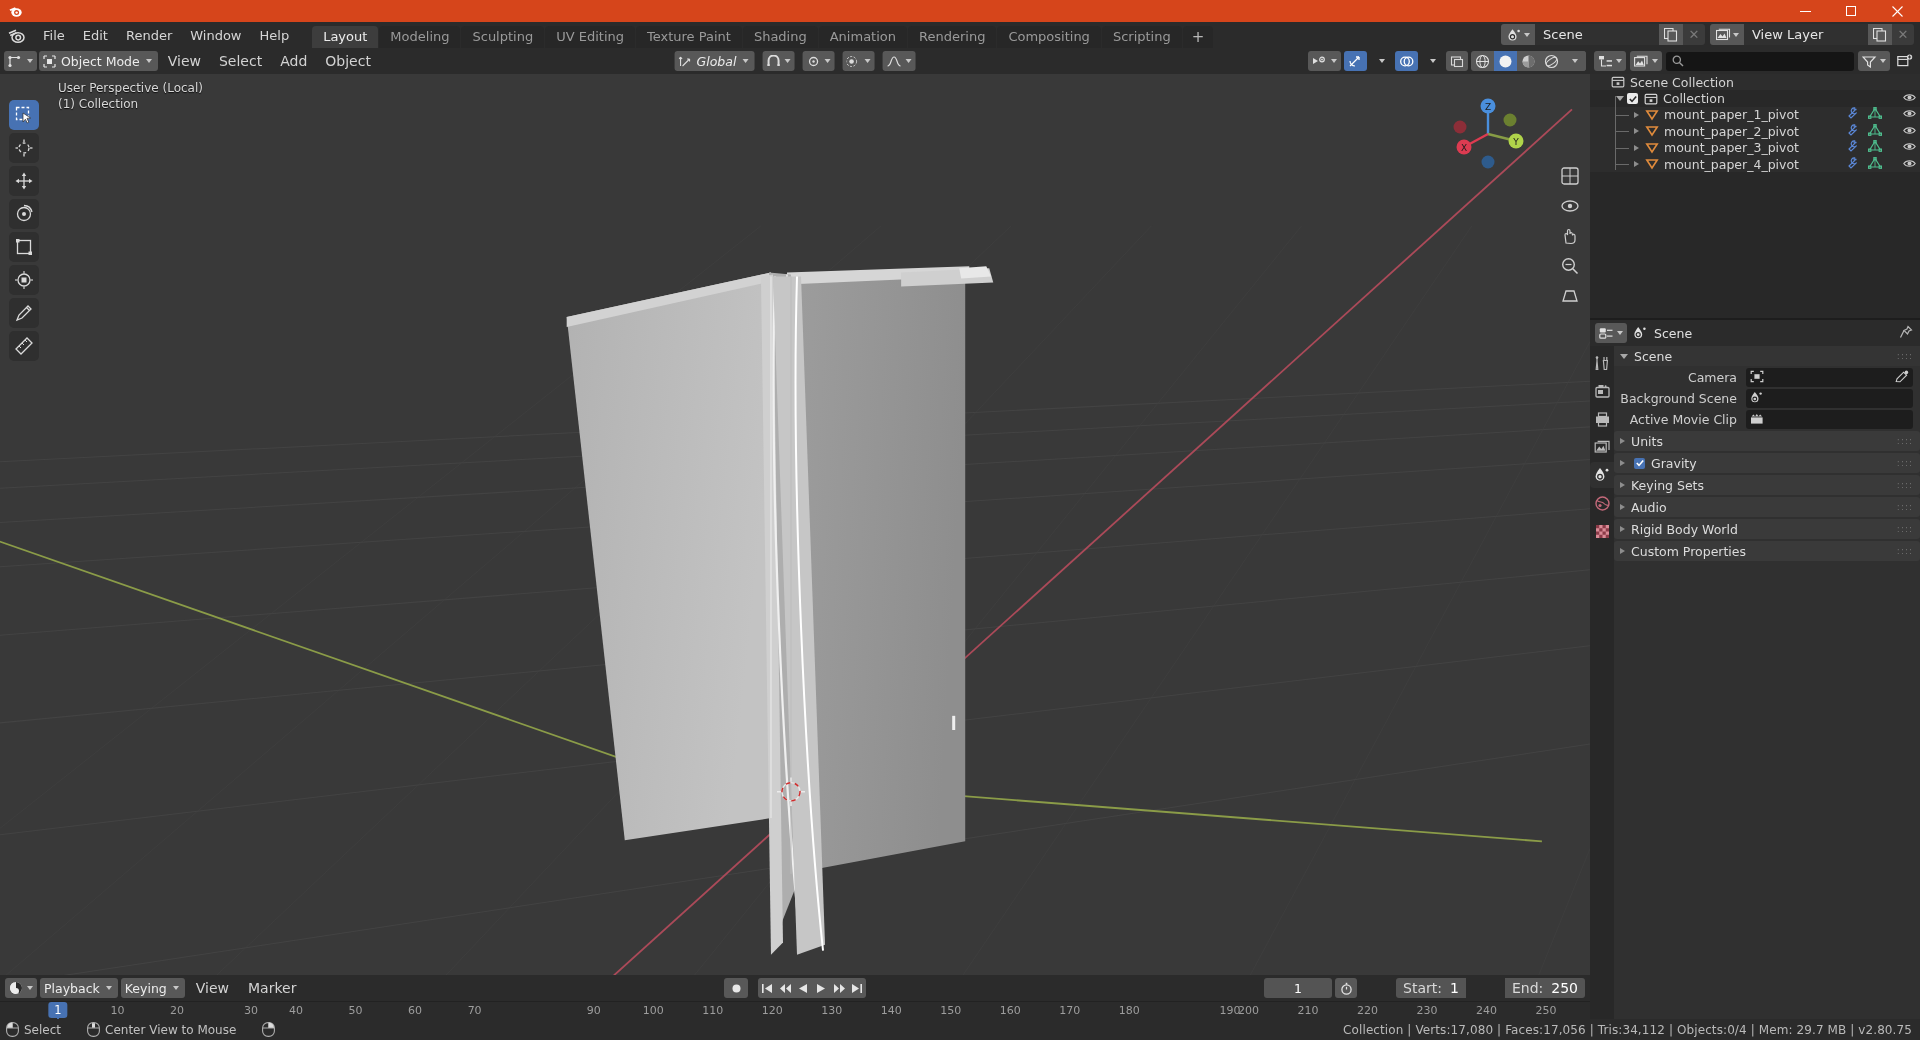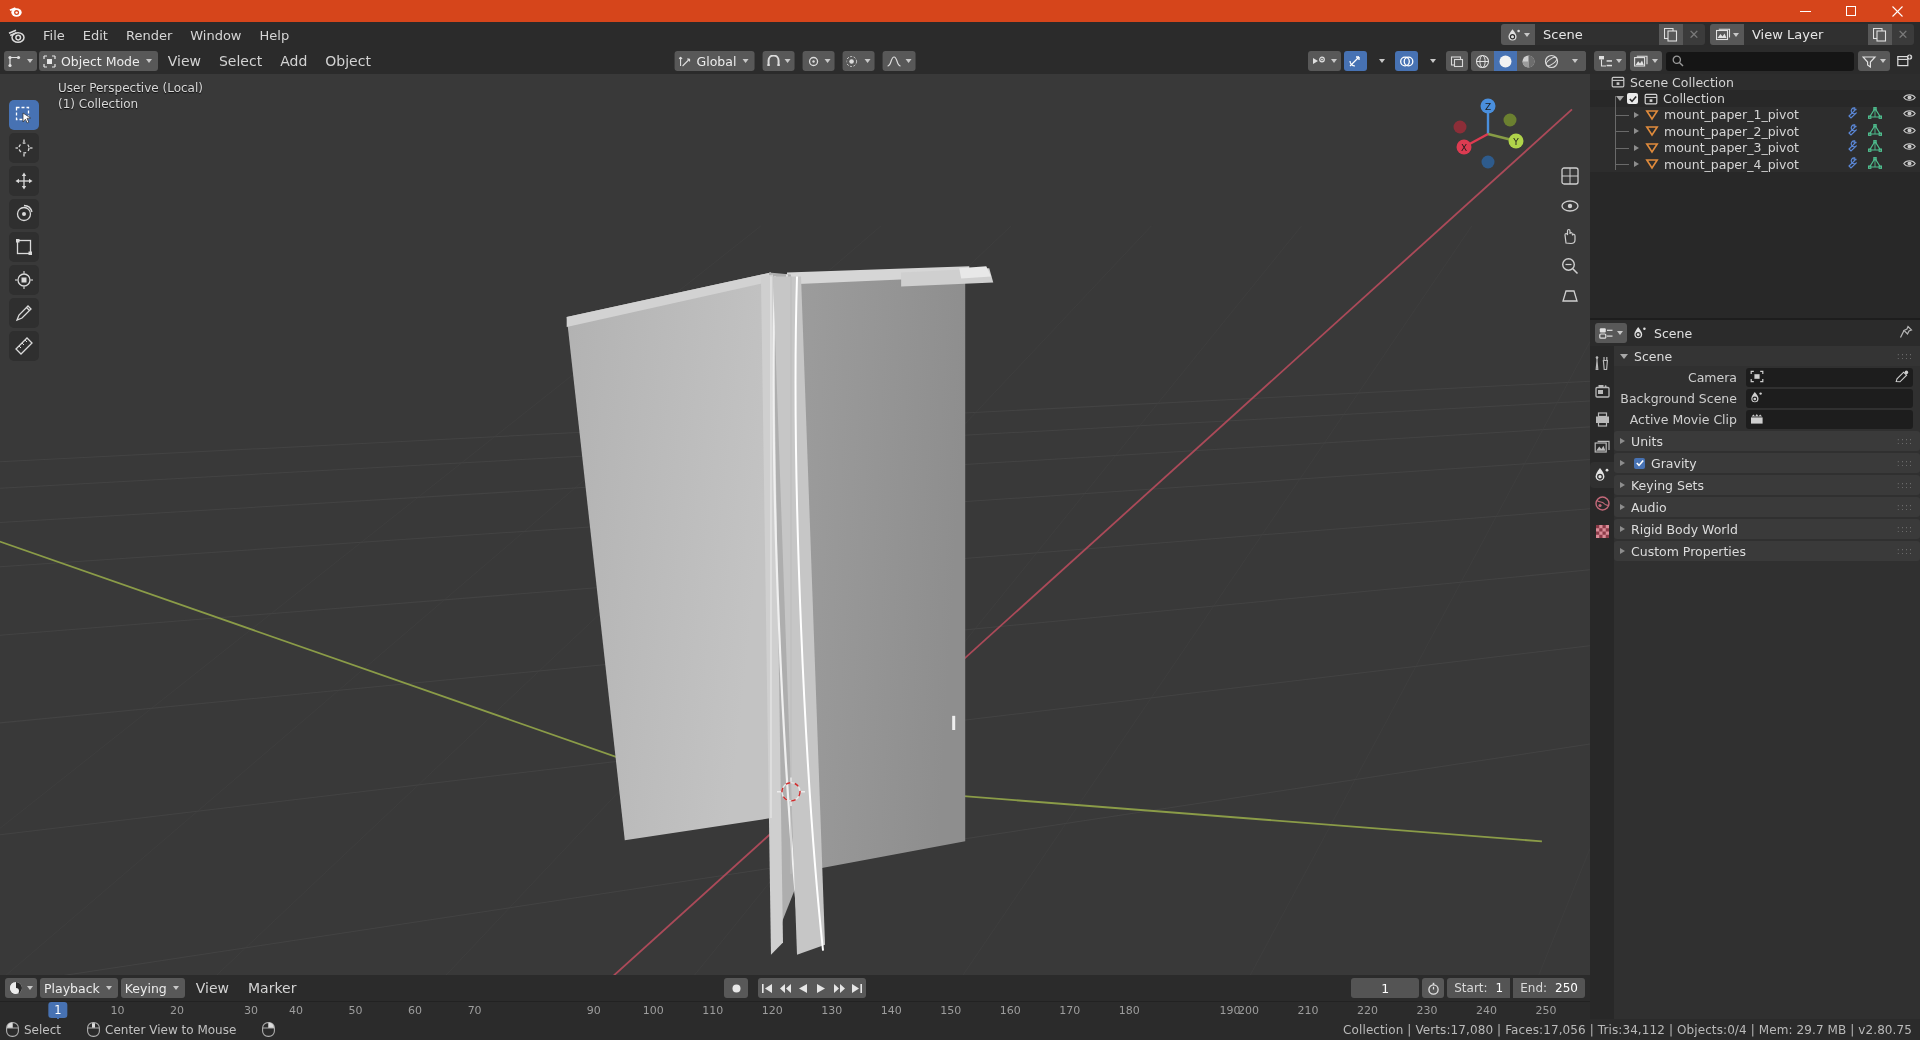--- a/index.html
+++ b/index.html
@@ -66,21 +66,21 @@
   .vp-hdr-btn {
     height:20px; background:#585858; border-radius:3px; display:flex; align-items:center;
     padding:0 4px; gap:3px; color:#e3e3e3; font-size:12.5px;
   }
   .vp-mode {
     height:20px; background:#585858; border-radius:3px; display:flex; align-items:center;
     padding:0 6px 0 4px; gap:5px; font-size:12.5px; color:#ececec;
   }
   .vp-menu { padding:2px 8px; font-size:14px; color:#d3d3d3; border-radius:3px;}
   .chev { width:0;height:0;border-left:3.5px solid transparent;border-right:3.5px solid transparent;border-top:4px solid #c8c8c8; display:inline-block; margin-left:1px;}
-  .vp-center { position:absolute; left:50%; transform:translateX(-50%); display:flex; align-items:flex-end; gap:8px;}
+  .vp-center { position:absolute; left:50%; transform:translateX(-50%); display:flex; align-items:flex-end; gap:8px;font-style:italic;}
   .vp-right { position:absolute; right:4px; display:flex; align-items:center; gap:3px;}
   .seg { display:flex; height:20px; background:#585858; border-radius:3px; overflow:hidden; }
   .seg > div { width:23px; display:flex; align-items:center; justify-content:center; }
   .seg > div.on { background:#4772b3; }
   .ibtn { height:20px; min-width:22px; background:#585858; border-radius:3px; display:flex;align-items:center;justify-content:center; padding:0 3px;}
   .ibtn.flat { background:transparent; }
 
   .viewport {
     flex:1 1 auto; position:relative; overflow:hidden;
     background:#393939;
@@ -110,21 +110,21 @@
   .tl-editor-btn { height:20px; background:#585858; border-radius:3px; display:flex;align-items:center;padding:0 4px;gap:2px;}
   .tl-mid { position:absolute; left:50%; transform:translateX(-50%); display:flex; align-items:center; gap:4px;}
   .tl-play { display:flex; height:20px; background:#585858; border-radius:3px; overflow:hidden;}
   .tl-play > div { width:18px; display:flex;align-items:center;justify-content:center;}
   .tl-rec { height:20px; width:24px; background:#585858; border-radius:3px; display:flex;align-items:center;justify-content:center; margin-right:6px;}
   .tl-right { position:absolute; right:5px; display:flex; align-items:center; gap:3px;}
   .frame-field {
     height:20px; width:68px; background:#545454; border-radius:3px;
     display:flex; align-items:center; justify-content:center; font-size:12.5px; color:#fff;
   }
-  .se-field { height:20px; background:#545454; display:flex;align-items:center; padding:0 7px; gap:8px; font-size:12px;}
+  .se-field { height:20px; background:#545454; display:flex;align-items:center; padding:0 7px; gap:8px; font-size:14px;margin-left:36px;}
   .se-field .lab{color:#d9d9d9;}
   .se-field .val{color:#fff;}
   .tl-ruler { flex:1 1 auto; background:#2b2b2b; position:relative; overflow:hidden; border-top:1px solid #222;}
   .tick { position:absolute; top:2px; font-size:11px; color:#9d9d9d; transform:translateX(-50%); }
   .playhead { position:absolute; top:0; height:100%; }
   .playhead .pill { background:#4772b3; color:#fff; font-size:11.5px; padding:1px 6px; border-radius:3px; transform:translateX(-50%); }
   .playhead .line { position:absolute; top:16px; left:0; width:2px; height:14px; background:#4772b3; transform:translateX(-1px);}
 
   
   .outliner { flex:0 0 270px; display:flex; flex-direction:column; background:#282828; }
@@ -224,20 +224,33 @@
         <path d="M1 6.3 L8 3.2" stroke="#dcdcdc" stroke-width="1.6" fill="none"></path>
         <path d="M2.2 8.6 L8.6 5.8" stroke="#dcdcdc" stroke-width="1.6" fill="none"></path>
       </svg>
     </div>
     <div class="menu-item">File</div>
     <div class="menu-item">Edit</div>
     <div class="menu-item">Render</div>
     <div class="menu-item">Window</div>
     <div class="menu-item">Help</div>
 
+    <div class="wtabs">
+      <div class="wtab active">Layout</div>
+      <div class="wtab">Modeling</div>
+      <div class="wtab">Sculpting</div>
+      <div class="wtab">UV Editing</div>
+      <div class="wtab">Texture Paint</div>
+      <div class="wtab">Shading</div>
+      <div class="wtab">Animation</div>
+      <div class="wtab">Rendering</div>
+      <div class="wtab">Compositing</div>
+      <div class="wtab">Scripting</div>
+      <div class="wtab plus">+</div>
+    </div>
 
     <div class="topbar-right">
       <div class="id-block">
         <div class="id-icon-btn">
           <svg width="15" height="14" viewBox="0 0 15 14">
             <path d="M5.5 1.2 C3 4.5 1.5 6.5 1.5 8.5 A4 4 0 0 0 9.5 8.5 C9.5 6.5 8 4.5 5.5 1.2 Z" fill="#e0e0e0"></path>
             <circle cx="11.6" cy="3" r="1.3" fill="#e0e0e0"></circle>
             <circle cx="5.5" cy="8.8" r="2.1" fill="none" stroke="#2b2b2b" stroke-width="1.2"></circle>
           </svg>
           <span class="chev"></span>

